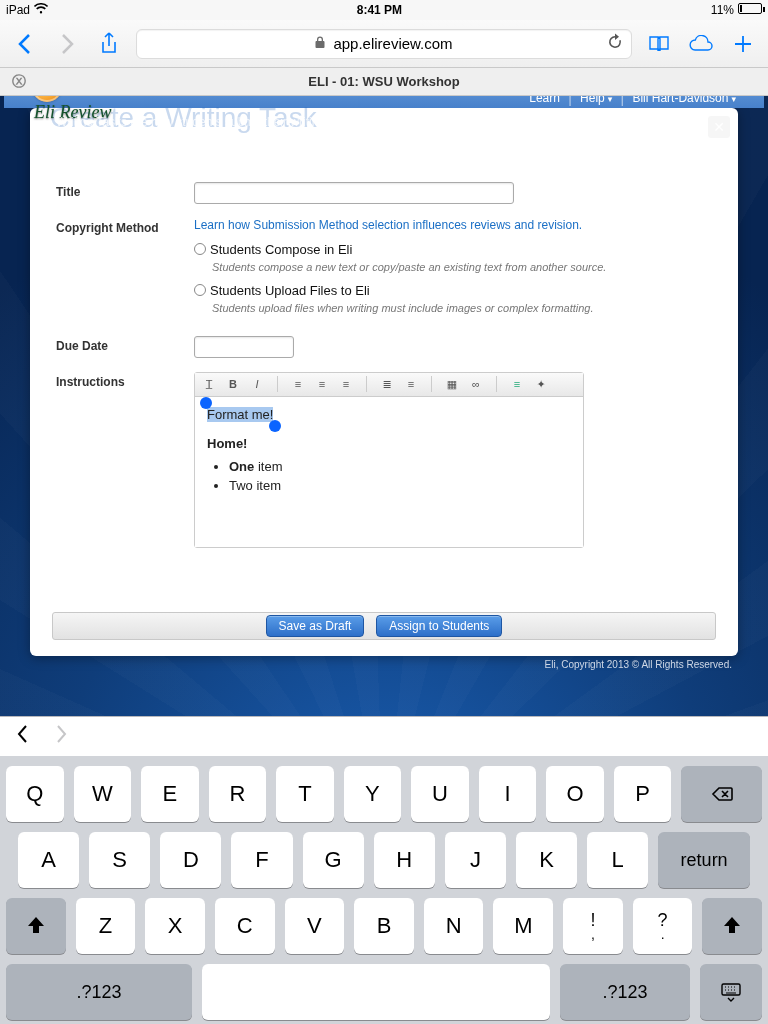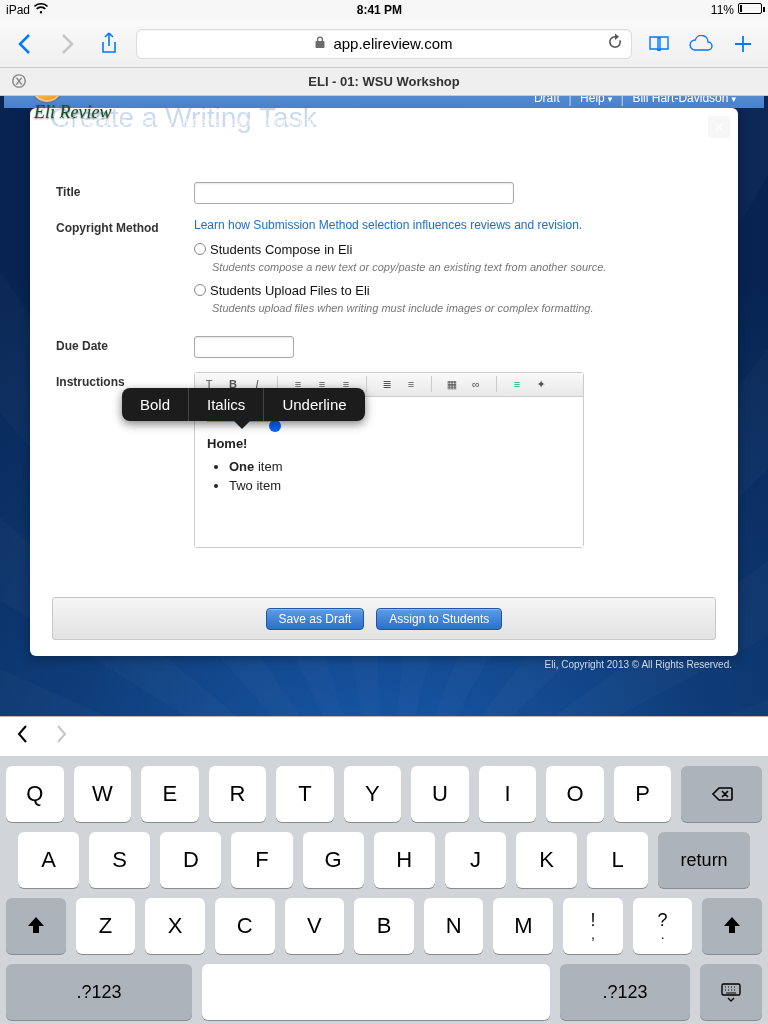--- a/index.html
+++ b/index.html
@@ -71,21 +71,21 @@
   .ed-ul { margin:8px 0 0 22px;}
   .ed-ul li { list-style:disc; font-size:13px; margin-bottom:4px;}
 
   
   .ios-popover { position:absolute; left:122px; top:292px; display:flex; background:#1c1c1c; border-radius:8px; box-shadow:0 3px 10px rgba(0,0,0,.5);}
   .ios-popover:after { content:""; position:absolute; left:112px; bottom:-8px; width:0;height:0;border-left:8px solid transparent;border-right:8px solid transparent;border-top:8px solid #1c1c1c;}
   .ios-popover .seg { color:#fff; font-size:15px; padding:8px 18px;}
   .ios-popover .vline { width:1px; background:#444;}
 
   
-  .footer-bar { position:absolute; left:22px; right:22px; bottom:16px; height:43px; background:linear-gradient(#f5f5f5,#e2e2e2); border:1px solid #c8c8c8; border-radius:3px; display:flex; align-items:center; justify-content:center; gap:12px;}
+  .footer-bar { position:absolute; left:22px; right:22px; bottom:16px; height:28px; background:linear-gradient(#f5f5f5,#e2e2e2); border:1px solid #c8c8c8; border-radius:3px; display:flex; align-items:center; justify-content:center; gap:12px;}
   .btn-blue { background:linear-gradient(#5a9de8,#2d6fc9); color:#fff; font-size:12px; padding:3px 12px; border:1px solid #1e56a3; border-radius:4px; box-shadow:inset 0 1px 0 rgba(255,255,255,.3);}
 
   .copyright { position:absolute; right:36px; bottom:46px; font-size:10px; color:#cfd8e6;}
 
   
   .kbd-accessory { position:absolute; left:0; top:716px; width:768px; height:40px; background:#fff; border-top:1px solid #b8b8bc; display:flex; align-items:center; padding:0 16px; gap:24px;}
   .kbd-accessory .acc-arrow { font-size:20px; color:#000;}
   .kbd-accessory .acc-arrow.disabled{ color:#c6c6c8;}
   .keyboard { position:absolute; left:0; top:756px; width:768px; height:268px; background:#d1d4d9; padding:10px 6px 6px 6px;}
   .krow { display:flex; gap:10px; margin-bottom:10px; justify-content:center;}
@@ -184,21 +184,21 @@
     <div class="panel-inner">
       <div class="banner-overlay"></div>
       <div class="create-title-row">Create a Writing Task</div>
 
       <div style="position:absolute; left:2px; top:-36px; display:flex; align-items:center; width:calc(100% - 4px);">
         <div class="logo">
           <div class="eli-circle"></div>
           <span class="eli-text">Eli Review</span>
         </div>
         <div class="app-nav">
-          <span class="nav-link">Draft</span>
+          <span class="nav-link">Learn</span>
           <span class="sep">|</span>
           <span class="nav-link"><span>Help</span><span class="caret">▾</span></span>
           <span class="sep">|</span>
           <span class="nav-link"><span>Bill Hart-Davidson</span><span class="caret">▾</span></span>
         </div>
       </div>
 
       <div class="banner-text">
         <span>Writing Tasks are how students submit their writing to be reviewed and later revised, the initial stage of the Write-Review-Revise cycle.</span>
         <span style="text-decoration:underline">Learn more about Writing Tasks.</span>
@@ -285,27 +285,20 @@
         </div>
       </div>
 
       <div class="footer-bar">
         <div class="btn-blue">Save as Draft</div>
         <div class="btn-blue">Assign to Students</div>
       </div>
     </div>
   </div>
 
-  <div class="ios-popover">
-    <div class="seg">Bold</div>
-    <div class="vline"></div>
-    <div class="seg">Italics</div>
-    <div class="vline"></div>
-    <div class="seg">Underline</div>
-  </div>
 
   <div class="copyright">Eli, Copyright 2013 © All Rights Reserved.</div>
 </div>
 
 <div class="kbd-accessory">
   <span class="acc-arrow">
     <svg width="14" height="20" viewBox="0 0 14 20">
         <polyline points="10,2 3,10 10,18" fill="none" stroke="#000" stroke-width="2"></polyline>
       </svg>
   </span>

